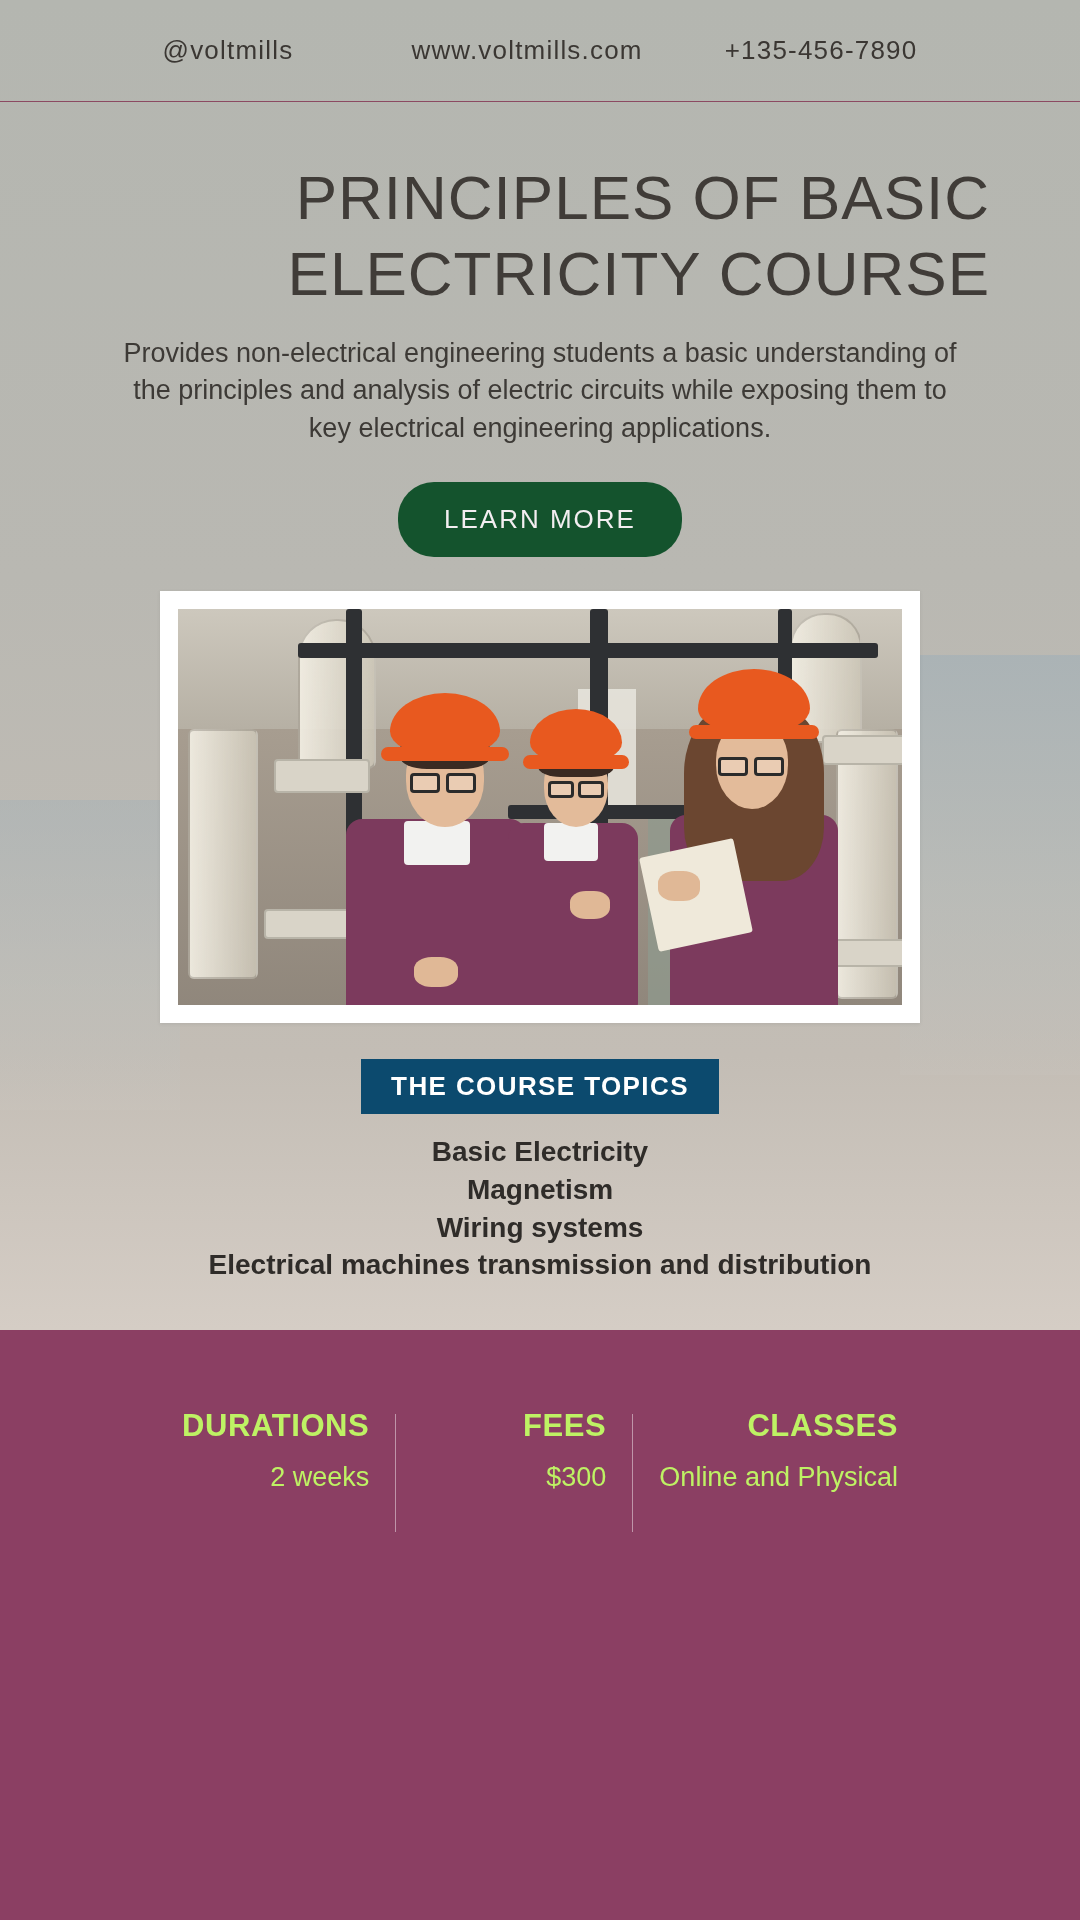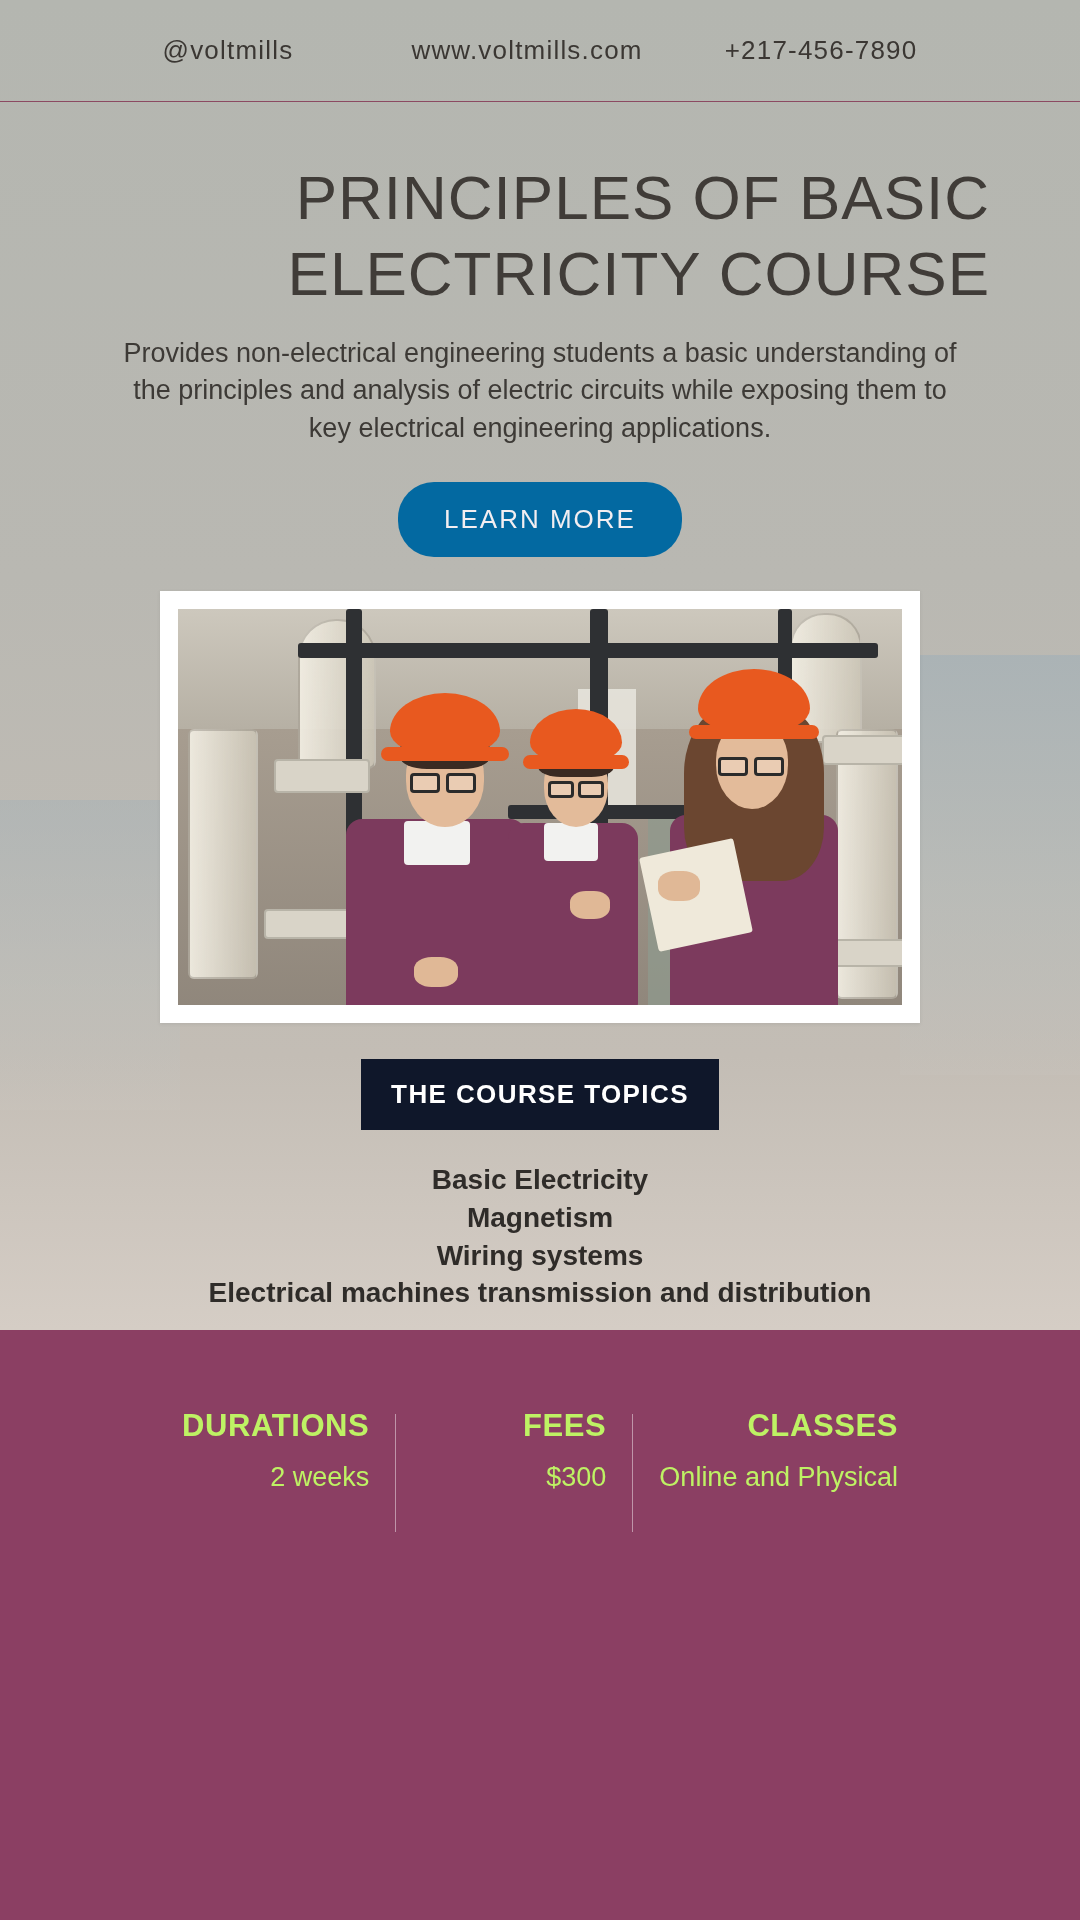--- a/index.html
+++ b/index.html
@@ -74,21 +74,21 @@
     line-height: 1.4;
     color: #3d3a36;
     padding: 0 120px;
   }
   .cta-wrap {
     margin-top: 34px;
     display: flex;
     justify-content: center;
   }
   .cta {
-    background: #0369a1;
+    background: #14532d;
     color: #f3eef1;
     border: none;
     border-radius: 36px;
     font-size: 26px;
     letter-spacing: 2px;
     padding: 22px 46px;
     cursor: pointer;
     font-family: inherit;
   }
 
@@ -211,29 +211,29 @@
 
   
   .topics {
     position: relative;
     z-index: 3;
     text-align: center;
     margin-top: 36px;
   }
   .topics-badge {
     display: inline-block;
-    background: #0f172a;
+    background: #0c4a6e;
     color: #ffffff;
     font-size: 26px;
     font-weight: bold;
     letter-spacing: 1.4px;
-    padding: 20px 30px;
+    padding: 12px 30px;
   }
   .topics-list {
-    margin-top: 32px;
+    margin-top: 20px;
     color: #2f2c29;
     font-size: 28px;
     line-height: 1.28;
     font-weight: bold;
   }
   .topics-list div { margin: 2px 0; }
 
   
   .footer {
     position: absolute;
@@ -278,21 +278,21 @@
 </style>
 </head>
 <body>
 
 <div class="deco deco-right"></div>
 <div class="deco deco-left"></div>
 
 <div class="topbar">
   <span class="handle">@voltmills</span>
   <span class="site">www.voltmills.com</span>
-  <span class="phone">+217-456-7890</span>
+  <span class="phone">+135-456-7890</span>
 </div>
 
 <div class="hero">
   <h1 class="title">PRINCIPLES OF BASIC ELECTRICITY COURSE</h1>
   <p class="subtitle">Provides non-electrical engineering students a basic understanding of the principles and analysis of electric circuits while exposing them to key electrical engineering applications.</p>
   <div class="cta-wrap">
     <button class="cta">LEARN MORE</button>
   </div>
 </div>
 

